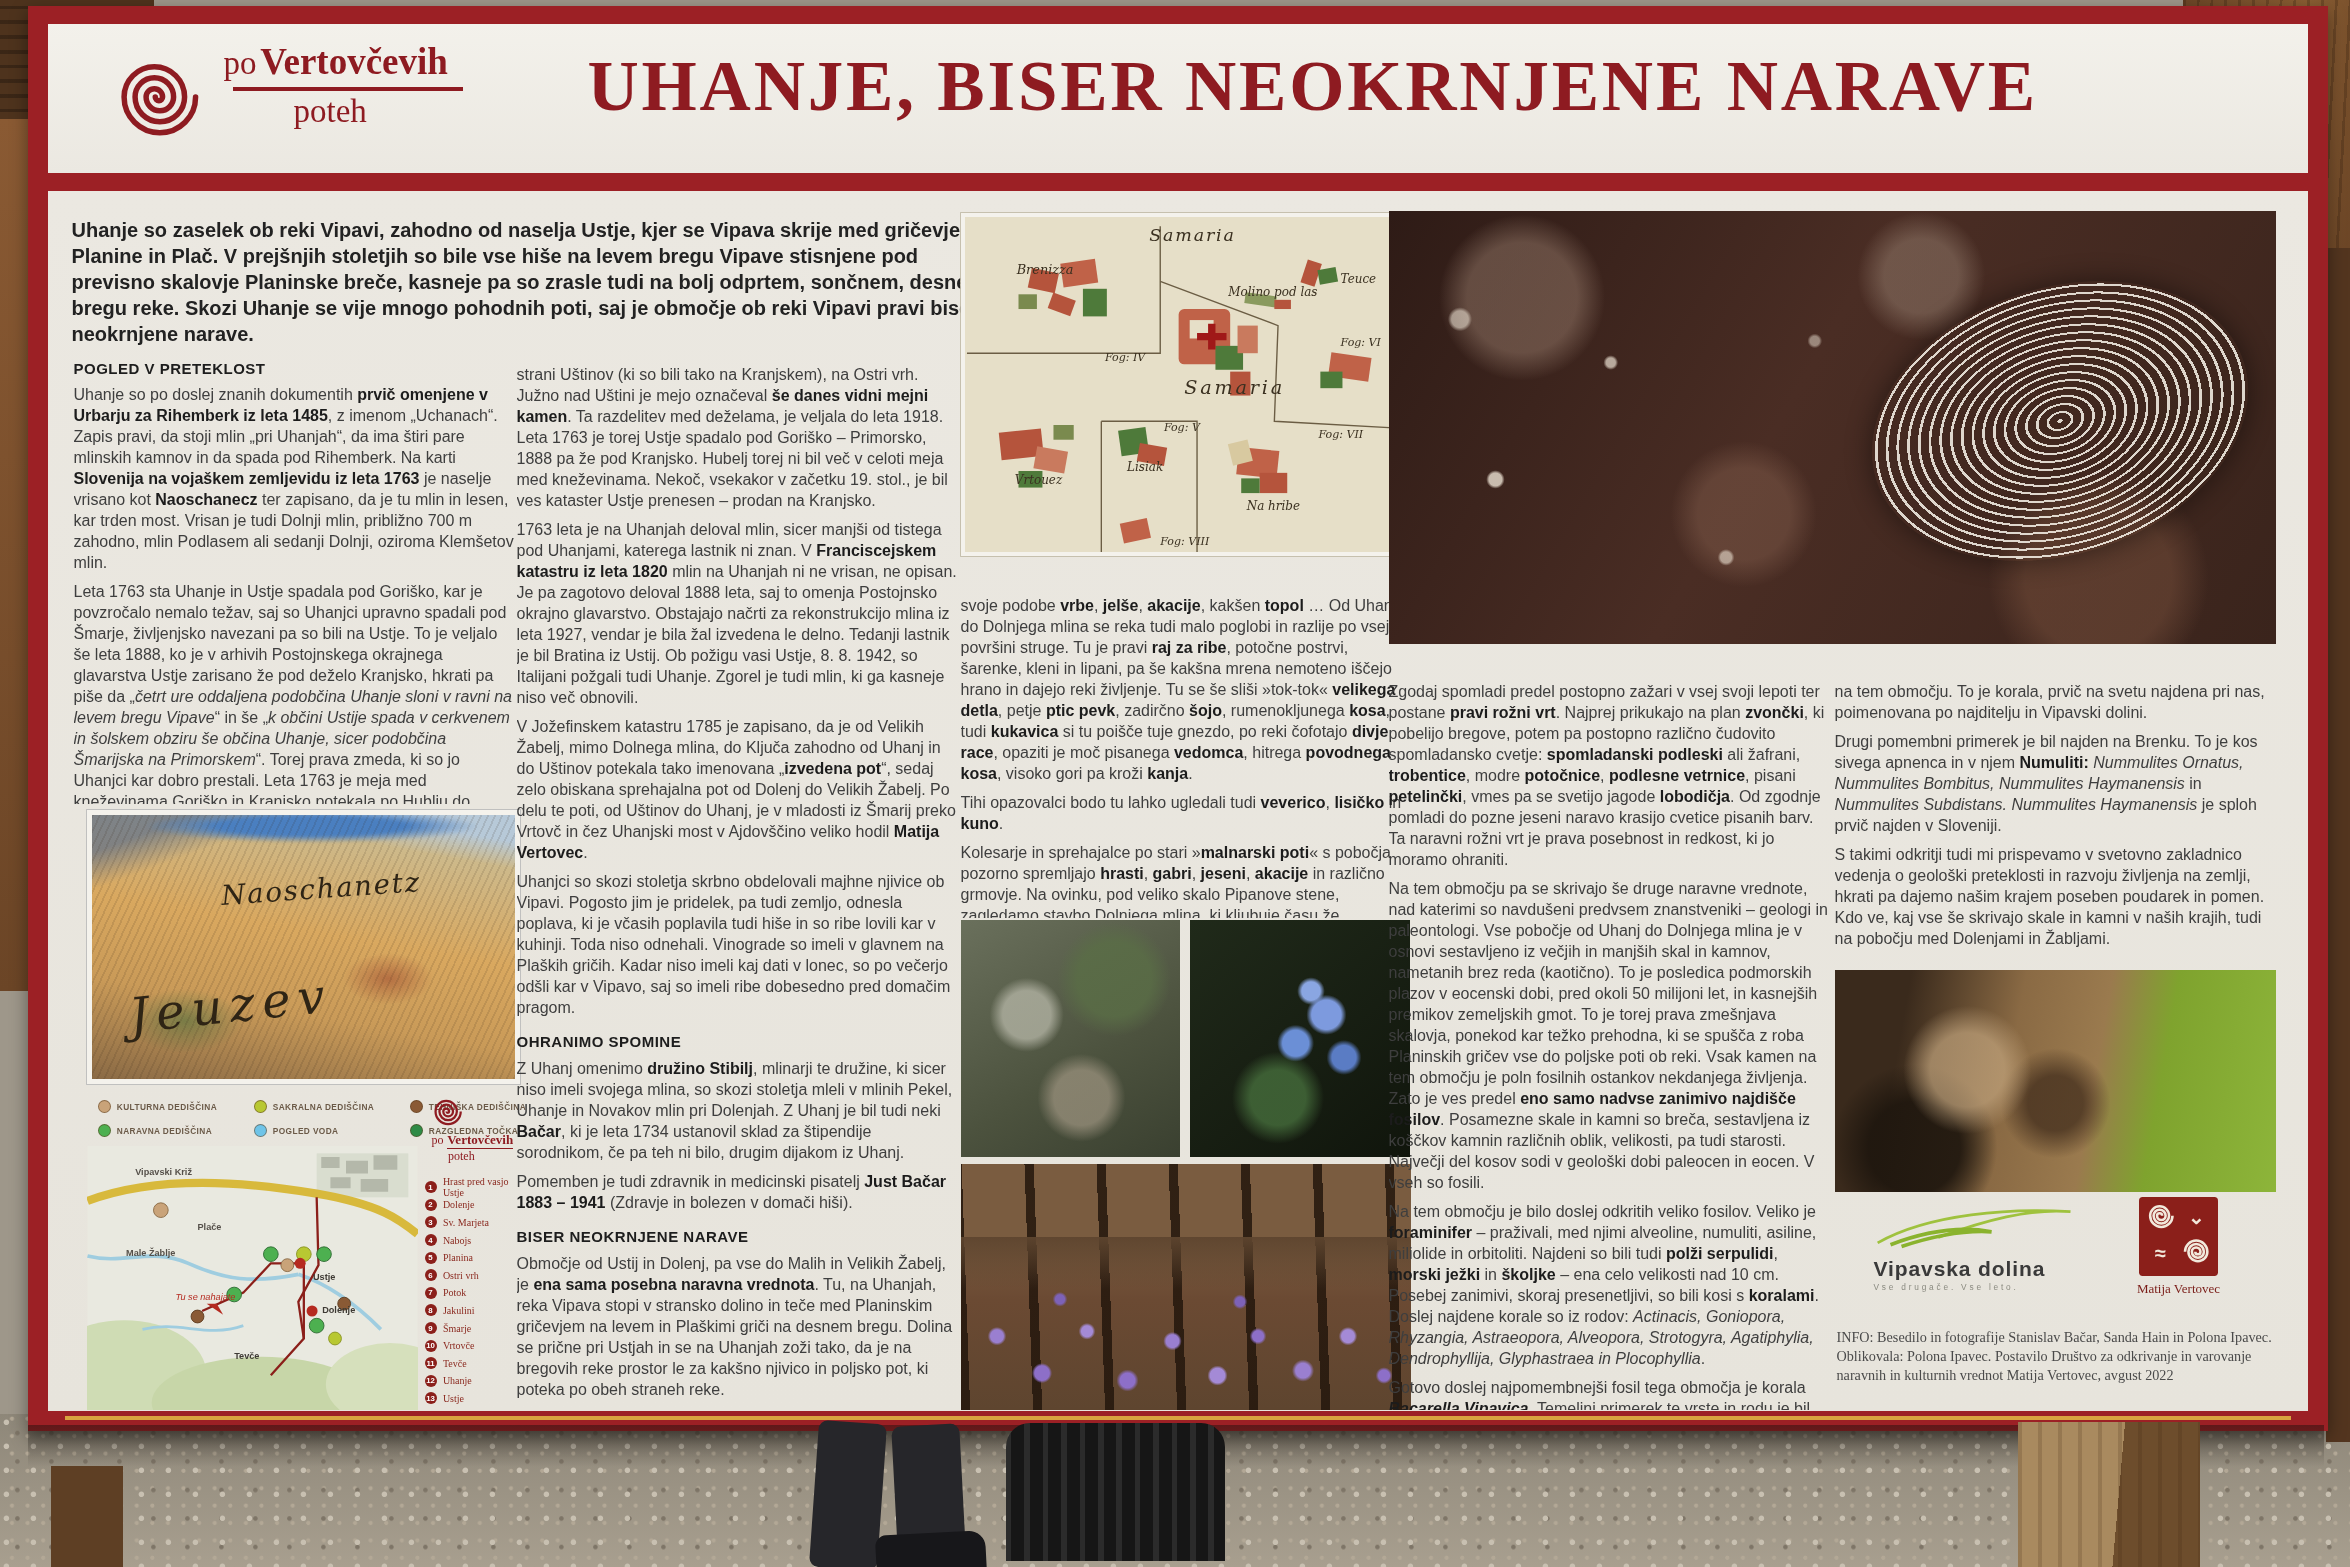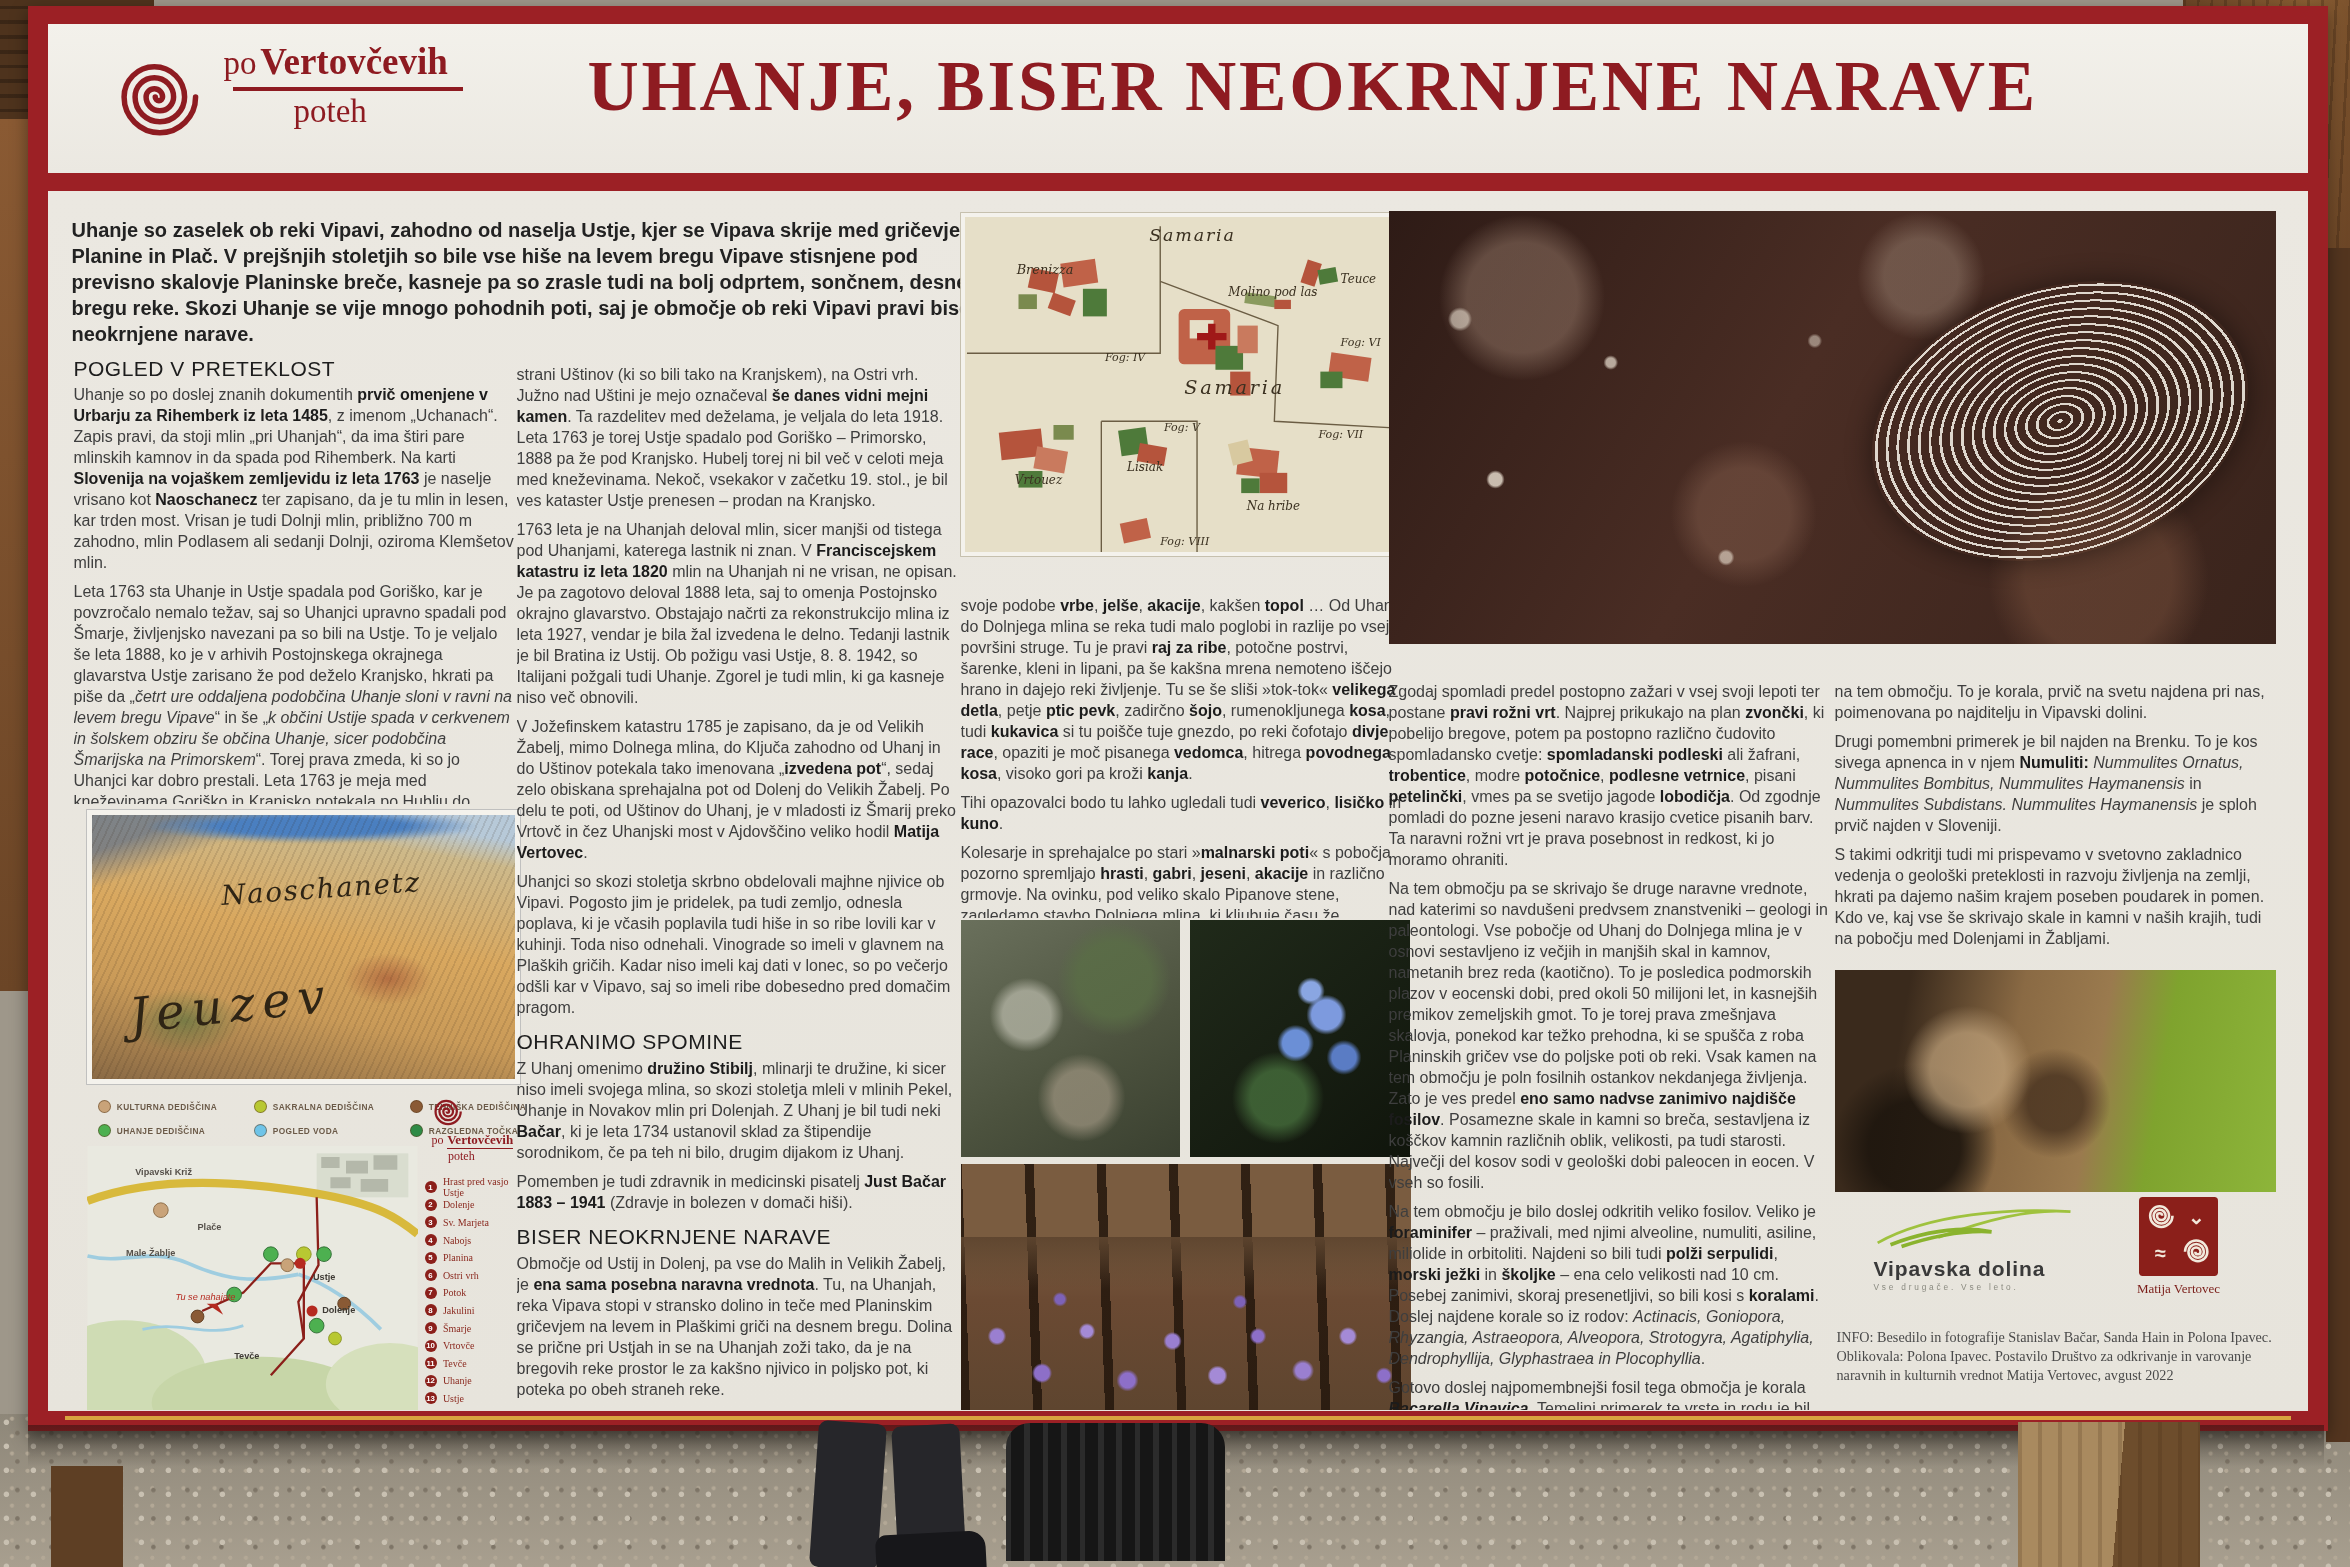--- a/index.html
+++ b/index.html
@@ -62,21 +62,21 @@
   .brand-vert::first-letter { font-size:53px; }
   .brand-rule { width:230px; height:3.7px; background:#8e1b21; margin:3.7px 0 1.8px 9.2px; }
   .brand-poteh { font-size:33px; margin-left:70px; }
   .board-title { position:absolute; left:496px; top:22px; width:1745px;
     font-family:"Liberation Serif", serif; font-weight:bold; font-size:71px;
     letter-spacing:2.8px; color:#8e1b21;margin-left:44px; }
 
   
   .intro { position:absolute; left:24px; top:26px; width:918px; font-weight:bold;
     font-size:20px; line-height:26px; color:#222; }
-  .colhead { font-weight:normal; font-size:21px; color:#1d1d1d; letter-spacing:0.5px; margin-bottom:5.5px; }
+  .colhead { font-weight:bold; font-size:15px; color:#1d1d1d; letter-spacing:0.5px; margin-bottom:5.5px; }
   .coltext { position:absolute; font-size:16px; line-height:21px; color:#3e3e3e; }
   .coltext p { margin-bottom:8.3px; }
   .coltext b { color:#1c1c1c; }
 
   .c1 { left:26px;  top:167px; width:441px; height:446px; overflow:hidden; }
   .c2 { left:469px; top:173px; width:441px; height:1043px; overflow:hidden; }
   .c3 { left:913px; top:404px; width:450px; height:323px; overflow:hidden; }
   .c4 { left:1341px; top:490px; width:443px; height:729px; overflow:hidden; }
   .c5 { left:1787px; top:490px; width:441px; height:287px; overflow:hidden; }
   .h-mid { margin-top:13px; }
@@ -243,21 +243,21 @@
       </div>
 
       <div class="trail">
         <div class="legend">
           <div class="leg-item">
               <span class="dot d1"></span>
               <span>KULTURNA DEDIŠČINA</span>
             </div>
           <div class="leg-item">
               <span class="dot d2"></span>
-              <span>UHANJE DEDIŠČINA</span>
+              <span>NARAVNA DEDIŠČINA</span>
             </div>
           <div class="leg-item">
               <span class="dot d3"></span>
               <span>SAKRALNA DEDIŠČINA</span>
             </div>
           <div class="leg-item">
               <span class="dot d4"></span>
               <span>POGLED VODA</span>
             </div>
         </div>

